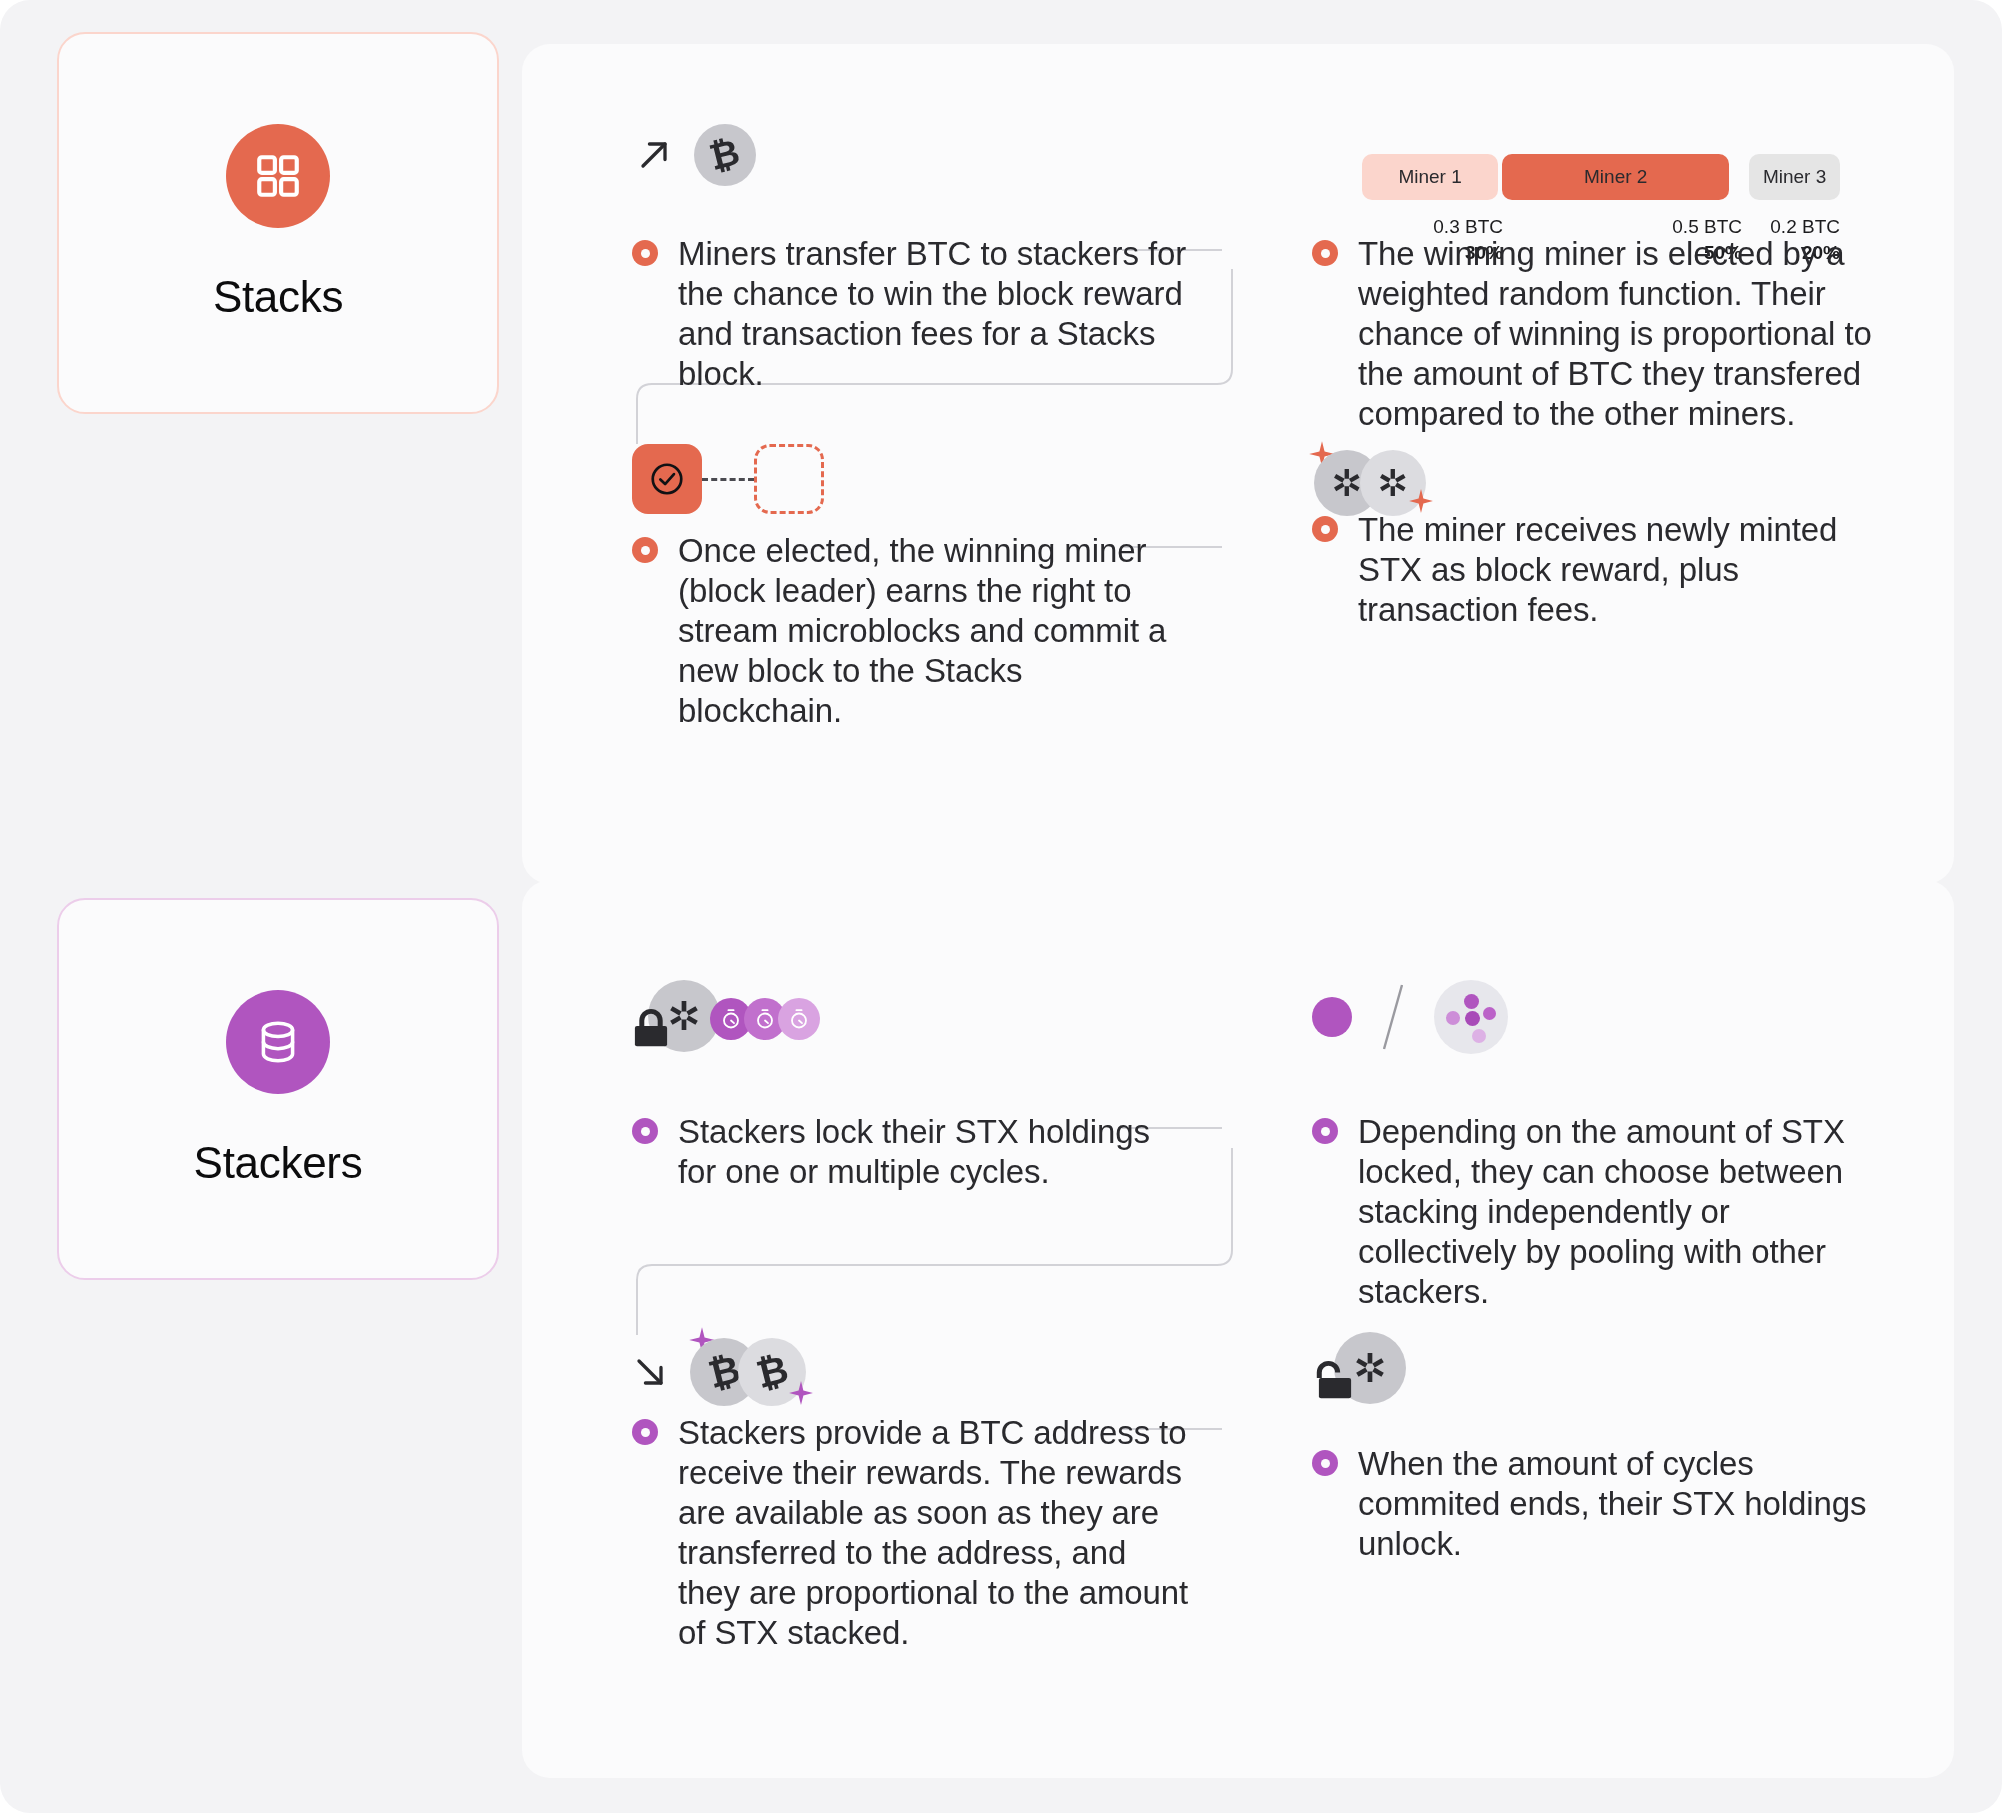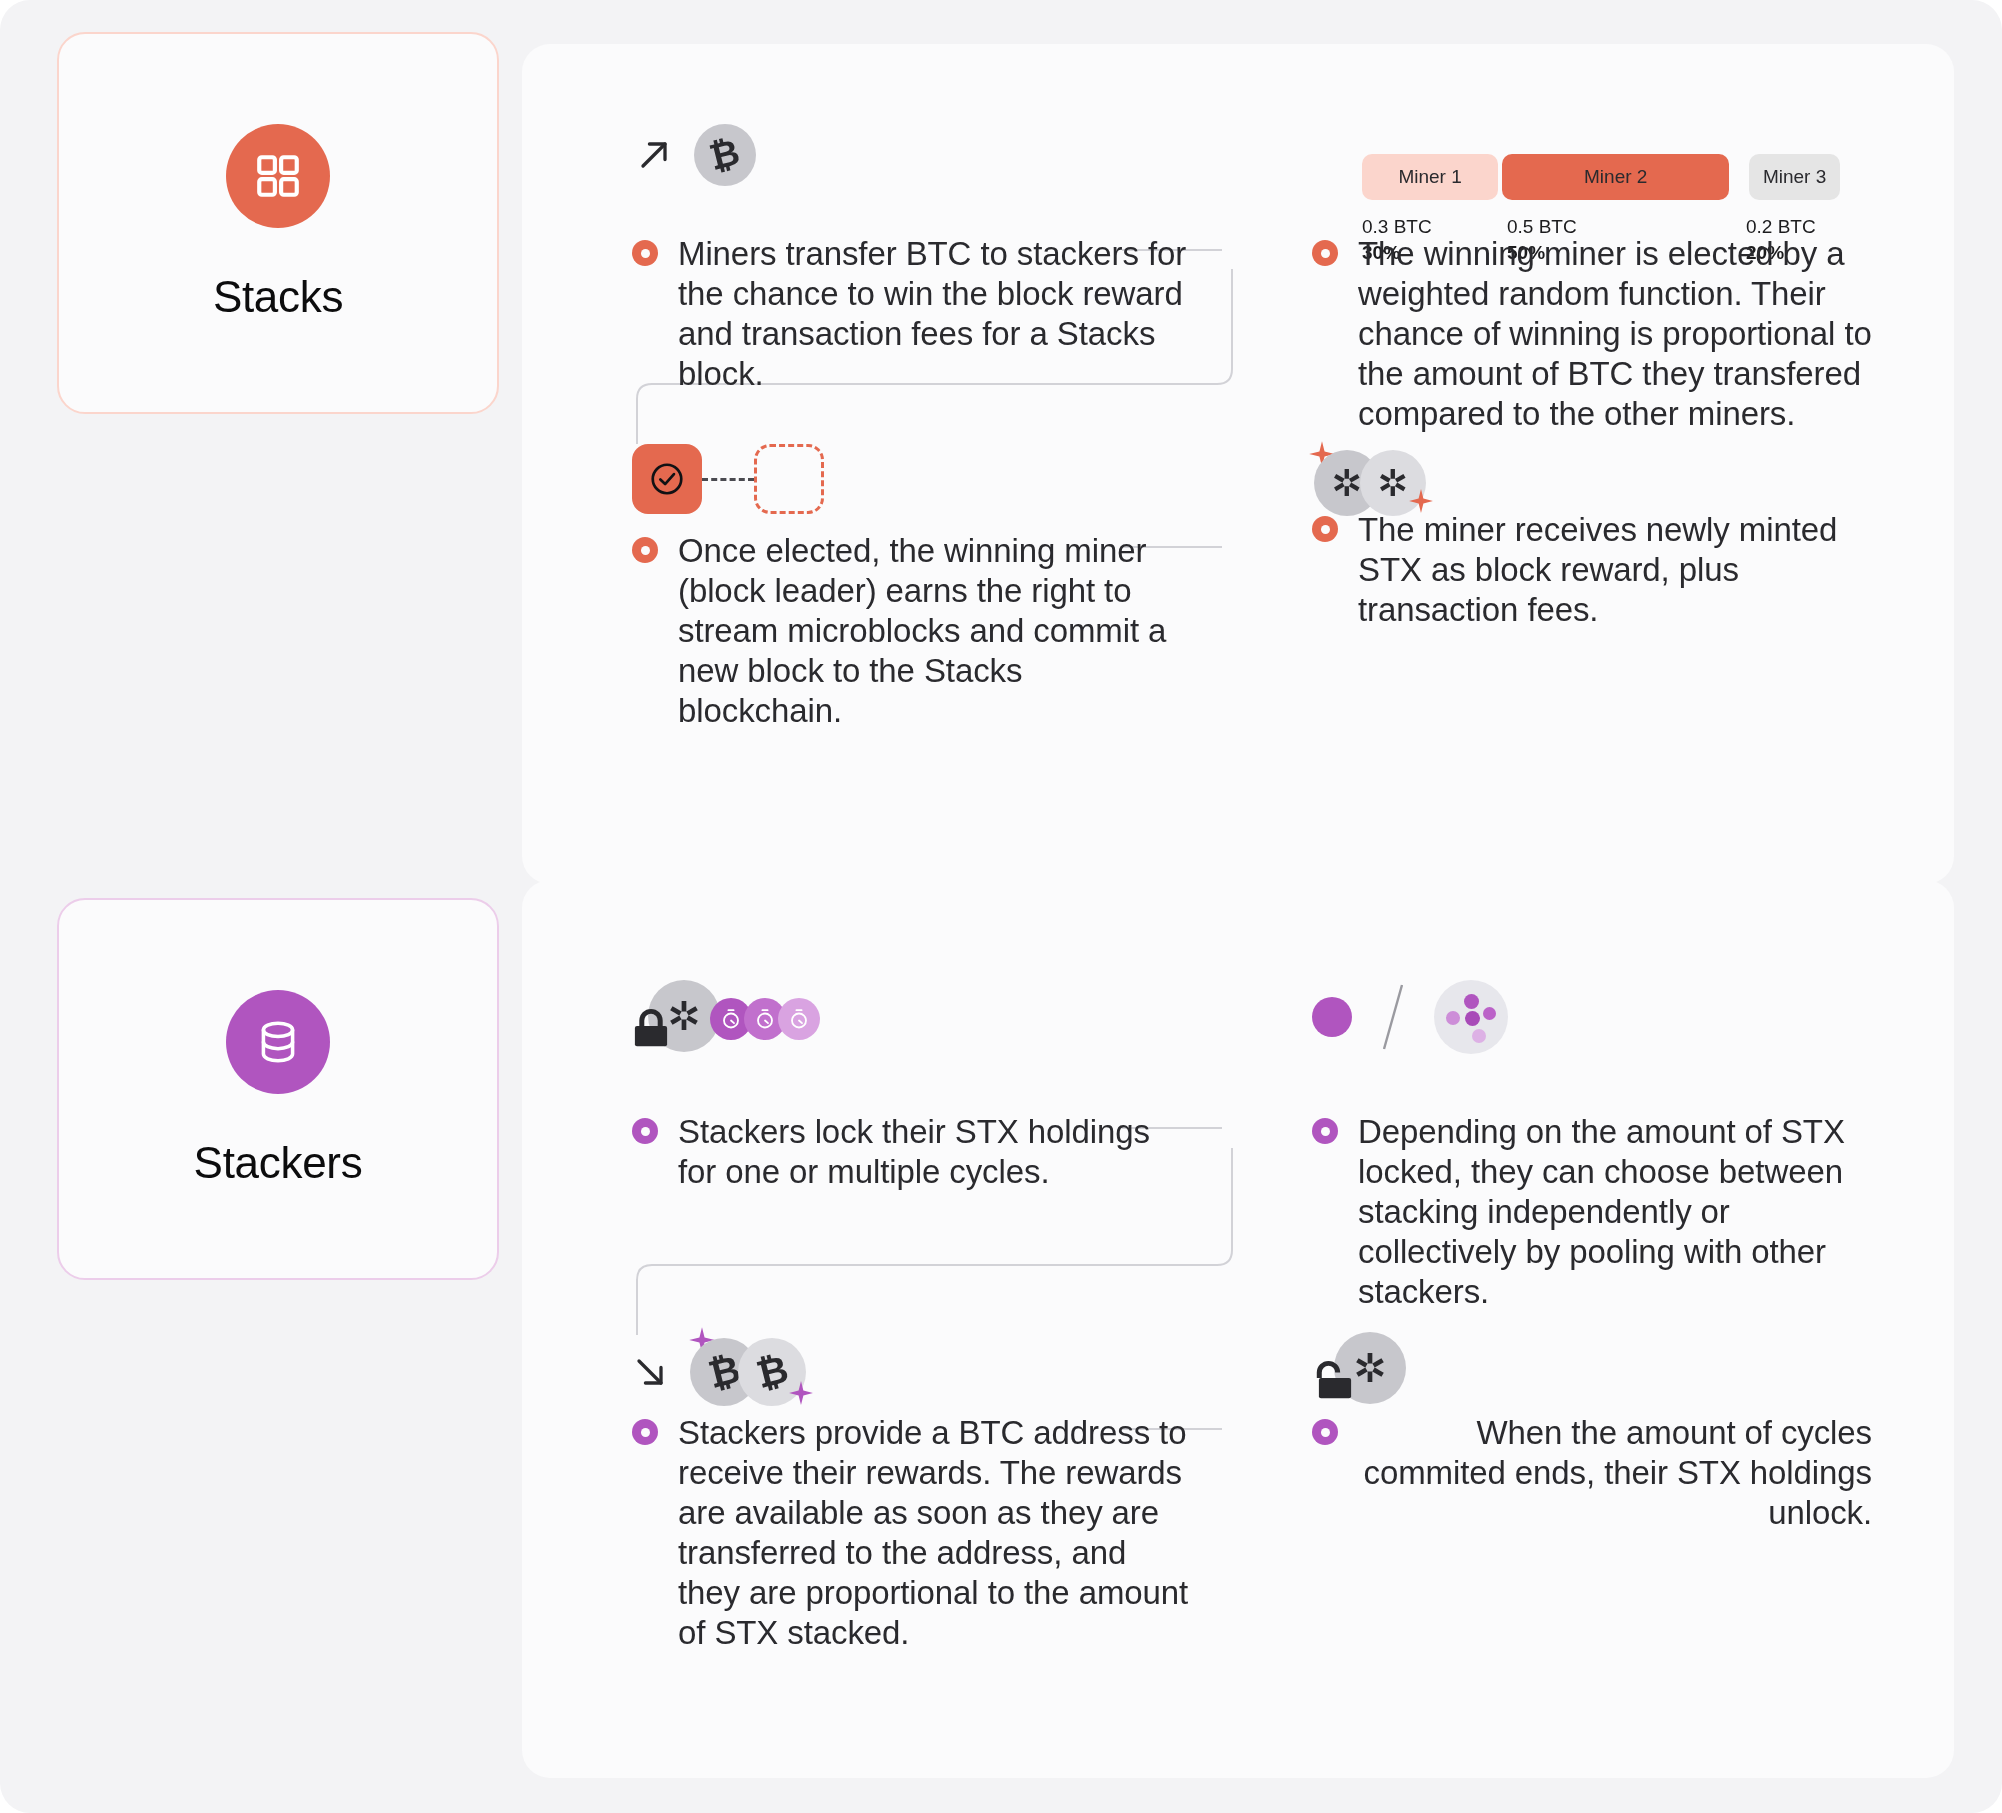--- a/index.html
+++ b/index.html
@@ -127,21 +127,21 @@
   }
   #miner-bar { display: flex; gap: 4px; height: 46px; }
   .miner-seg {
     border-radius: 10px;
     display: flex; align-items: center; justify-content: center;
     font-size: 19px;
     color: #2a2a2e;
   }
   .miner-labels { display: flex; gap: 4px; margin-top: 14px; }
   .miner-label {
-    text-align: left;
+    text-align: right;
     font-size: 19px;
     color: #1c1c1e;
     line-height: 26px;
   }
   .miner-label .pct { font-weight: 700; display: block; }
   .conn-path { position: absolute; overflow: visible; }
 
   svg { display: block; }
 </style>
 </head>
@@ -398,21 +398,21 @@
         </span>
       </div>
 
       <div class="quad quad-left" style="top:533px;">
         <div class="bullet-row">
           <span class="bullet-dot dot-purple"></span>
           <span class="bullet-text">Stackers provide a BTC address to receive their rewards. The rewards are available as soon as they are transferred to the address, and they are proportional to the amount of STX stacked.</span>
         </div>
       </div>
 
-      <div class="quad quad-right" style="top:533px;text-align:right;">
+      <div class="quad quad-right" style="top:564px;">
         <div class="bullet-row">
           <span class="bullet-dot dot-purple"></span>
           <span class="bullet-text">When the amount of cycles commited ends, their STX holdings unlock.</span>
         </div>
       </div>
 
     </div>
   </div>
 
 </div>

